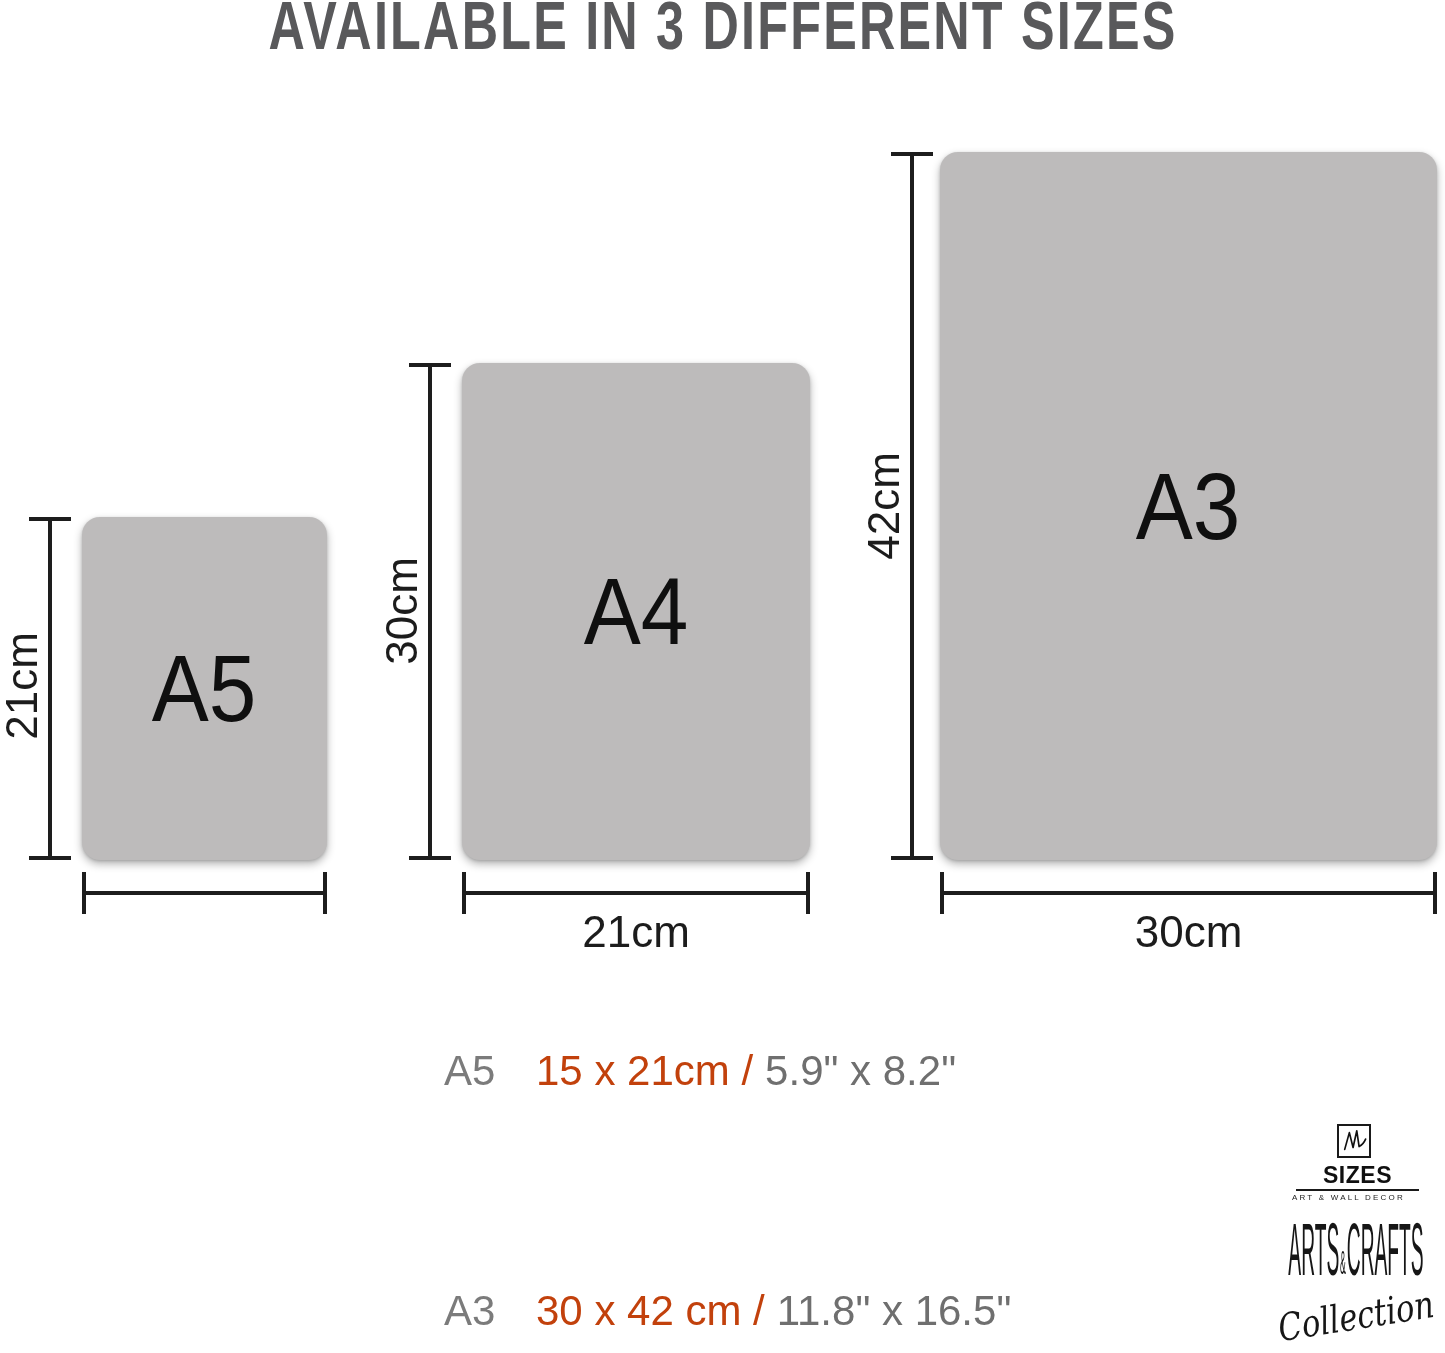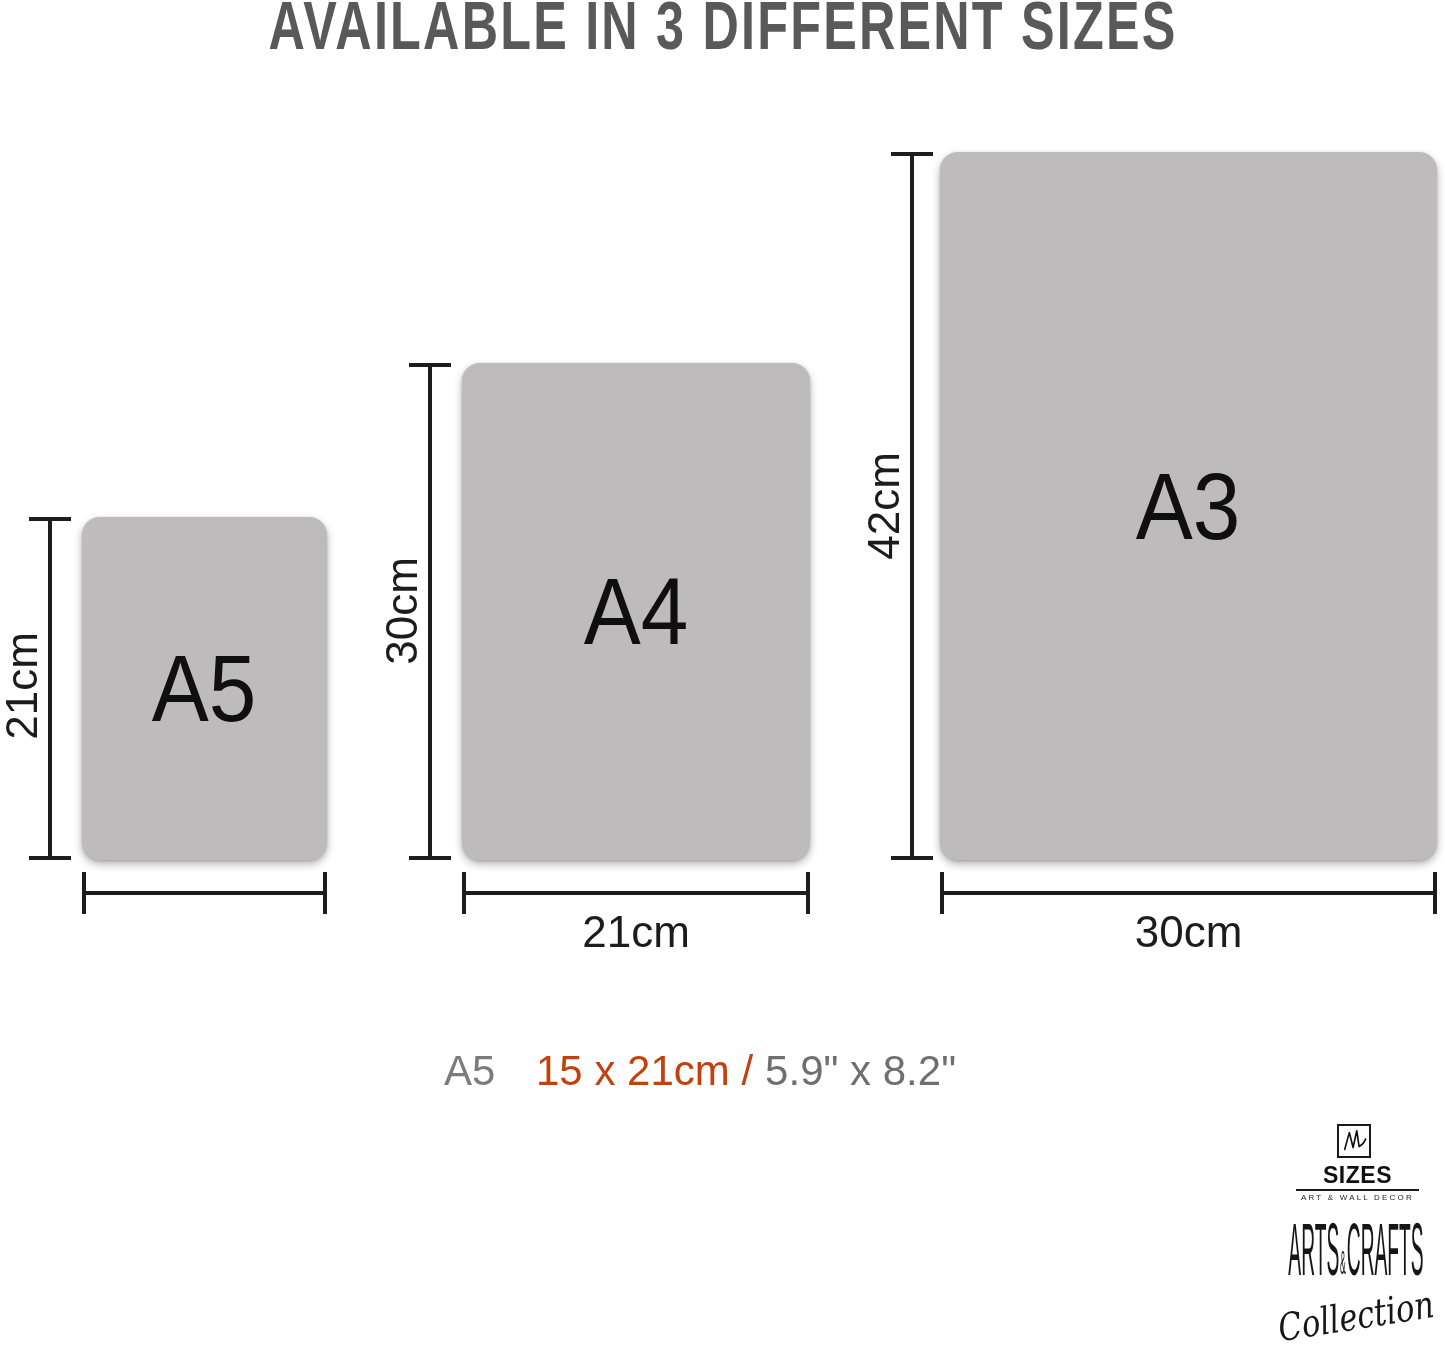--- a/index.html
+++ b/index.html
@@ -82,21 +82,21 @@
     position:absolute; left:1337px; top:1124px; width:34px; height:34px;
     border:2px solid #1a1a1a; box-sizing:border-box;
     display:flex; align-items:center; justify-content:center;
   }
   .brand-name {
     position:absolute; left:1296px; top:1163px; width:123px; text-align:center;
     font-size:23px; font-weight:700; letter-spacing:0.5px; color:#101010; line-height:24px;
   }
   .brand-rule { position:absolute; left:1296px; top:1189px; width:123px; height:2px; background:#1a1a1a; }
   .brand-tagline {
-    position:absolute; left:1292px; top:1193px; width:131px; text-align:center;
+    position:absolute; left:1292px; top:1193px; width:131px; 
     font-size:8px; letter-spacing:2.2px; color:#222222; white-space:nowrap; line-height:9px;
   }
   .arts-wordmark {
     position:absolute; left:1356px; top:1250px;
     transform:translate(-50%,-50%) scale(0.26,1);
     display:flex; align-items:center; white-space:nowrap;
     font-size:74px; font-weight:400; color:#161616; line-height:74px;
   }
   .arts-amp { font-size:34px; transform:translateY(12px); margin:0 3px; }
   .collection-script {
@@ -132,20 +132,23 @@
   <div class="vlabel a3">42cm</div>
   <div class="paper a3">
     <span class="paper-label">A3</span>
   </div>
   <div class="hline a3"></div>
   <div class="hlabel a3">30cm</div>
 
   <div class="list-row r1">
     <span class="l-name">A5</span><span class="l-cm">15 x 21cm /</span><span class="l-in">5.9" x 8.2"</span>
   </div>
+  <div class="list-row r3">
+    <span class="l-name">A3</span><span class="l-cm">30 x 42 cm /</span><span class="l-in">11.8" x 16.5"</span>
+  </div>
 
   <div class="monogram-box">
     <svg width="28" height="26" viewBox="0 0 30 28">
       <path d="M5 23 L10 5 L14 21 L18 3 L20.5 20 C23.5 18.5 26 15.5 27.5 12" fill="none" stroke="#111111" stroke-width="1.8" stroke-linecap="round" stroke-linejoin="round"></path>
     </svg>
   </div>
   <div class="brand-name">SIZES</div>
   <div class="brand-rule"></div>
   <div class="brand-tagline">ART &amp; WALL DECOR</div>
   <div class="arts-wordmark">

